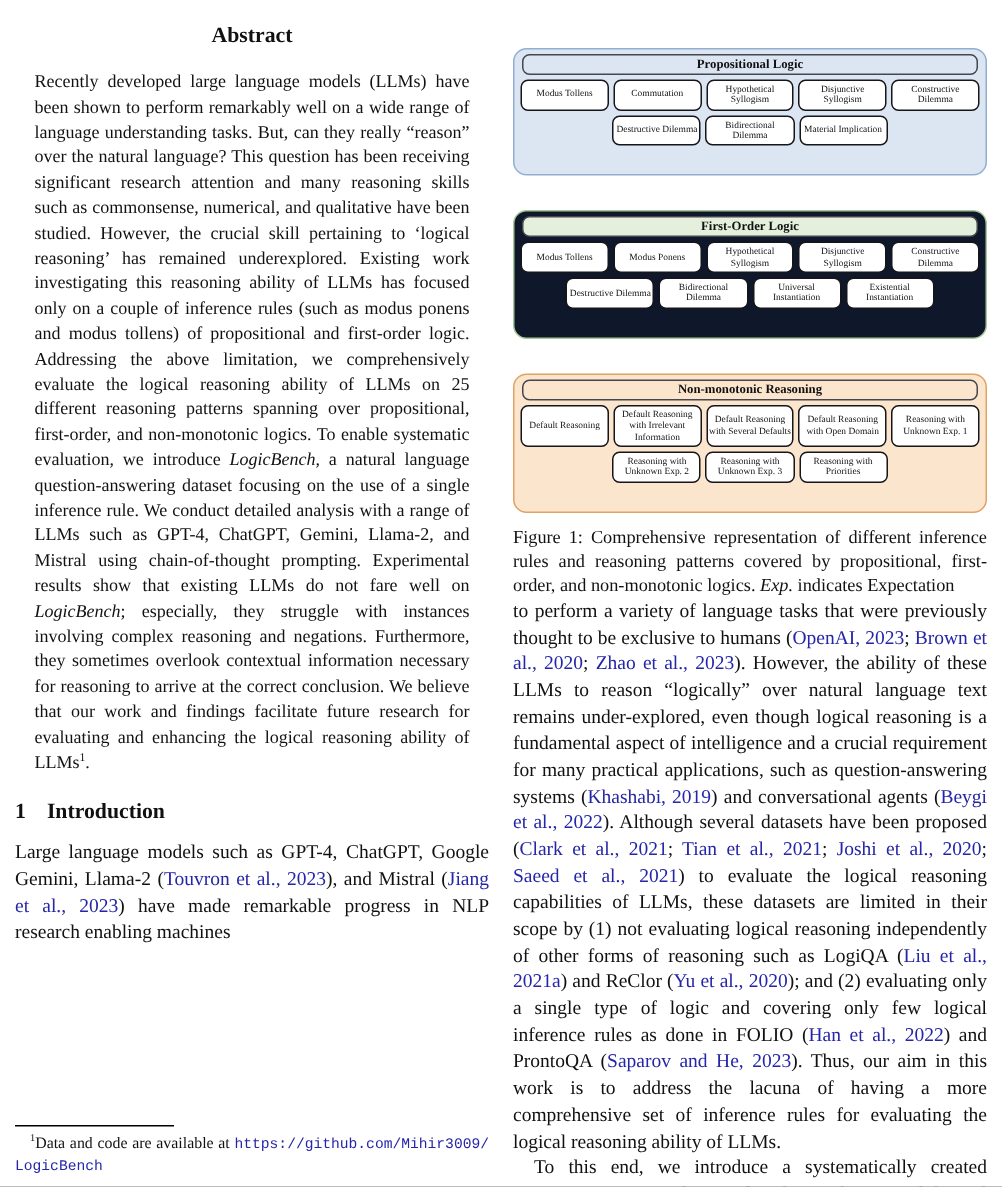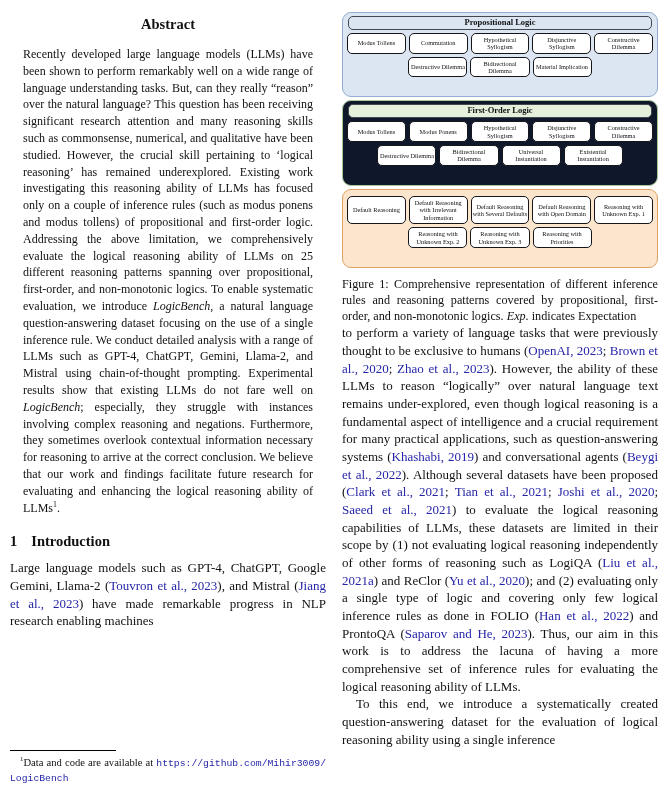--- a/index.html
+++ b/index.html
@@ -38,20 +38,21 @@
   .footnote-text{
     margin:0;font-size:10.6px;line-height:1.35;text-align:justify;text-indent:10px;
   }
   
   .figure{display:flex;flex-direction:column;gap:3px;}
   .fig-section{
     border:1.5px solid #999;
     border-radius:9px;
     padding:3px 4px 19px 4px;
     box-sizing:border-box;
+    margin-top:20px;
   }
   .fig-header{
     border:1px solid #44474f;
     border-radius:5px;
     text-align:center;
     font-weight:bold;
     font-size:8.5px;
     line-height:1.15;
     padding:1px 0;
     margin:0 1px 3px 1px;
@@ -142,20 +143,21 @@
             <div class="fig-box">Constructive Dilemma</div>
           </div>
           <div class="fig-row centered">
             <div class="fig-box">Destructive Dilemma</div>
             <div class="fig-box">Bidirectional Dilemma</div>
             <div class="fig-box">Universal Instantiation</div>
             <div class="fig-box">Existential Instantiation</div>
           </div>
         </div>
         <div class="fig-section" style="background: rgb(252, 229, 205); border-color: rgb(226, 162, 99);">
+          <div class="fig-header" style="background: rgb(252, 229, 205);">Non-monotonic Reasoning</div>
           <div class="fig-row full">
             <div class="fig-box">Default Reasoning</div>
             <div class="fig-box">Default Reasoning with Irrelevant Information</div>
             <div class="fig-box">Default Reasoning with Several Defaults</div>
             <div class="fig-box">Default Reasoning with Open Domain</div>
             <div class="fig-box">Reasoning with Unknown Exp. 1</div>
           </div>
           <div class="fig-row centered">
             <div class="fig-box">Reasoning with Unknown Exp. 2</div>
             <div class="fig-box">Reasoning with Unknown Exp. 3</div>

